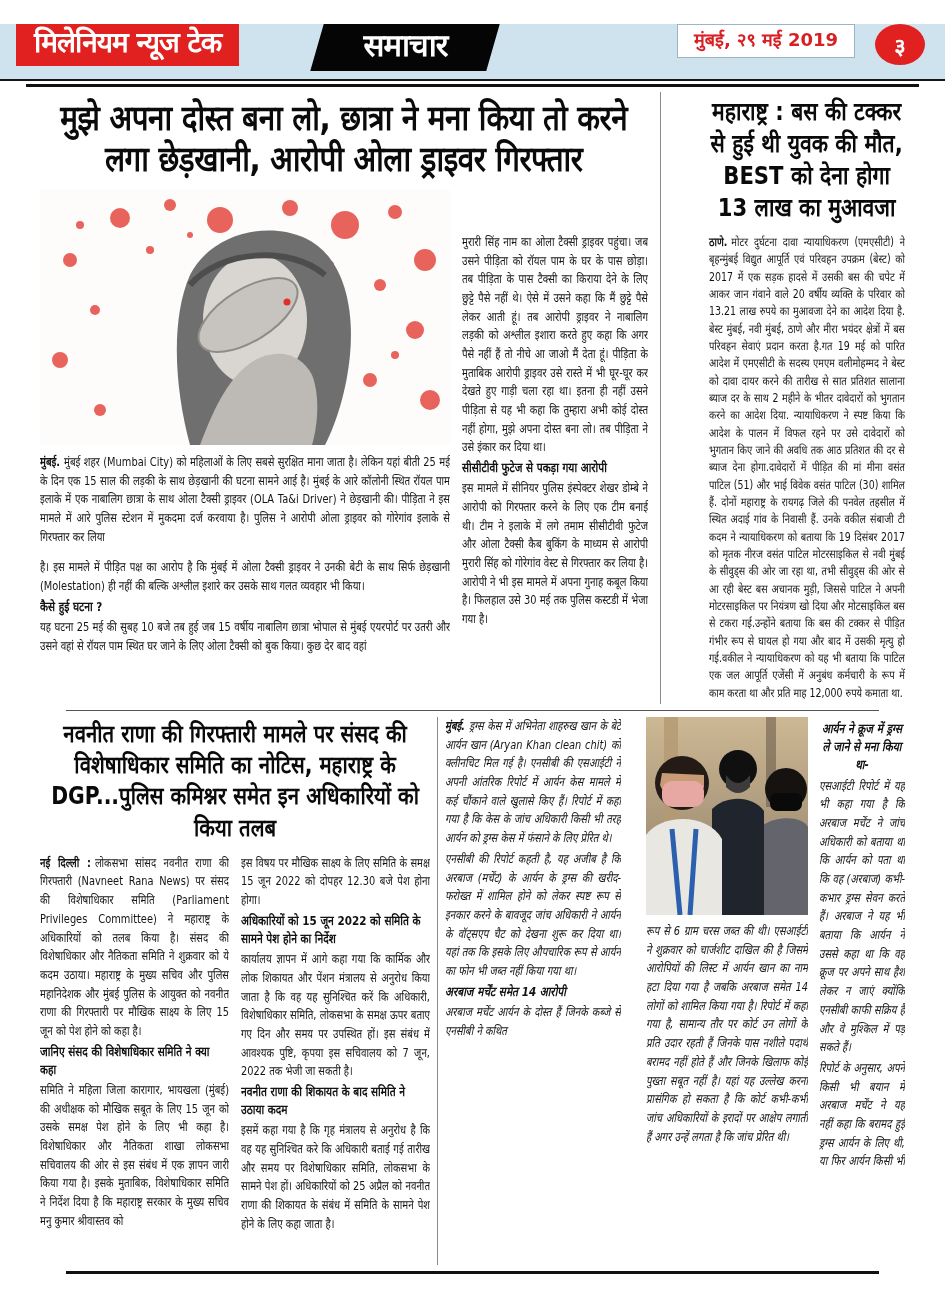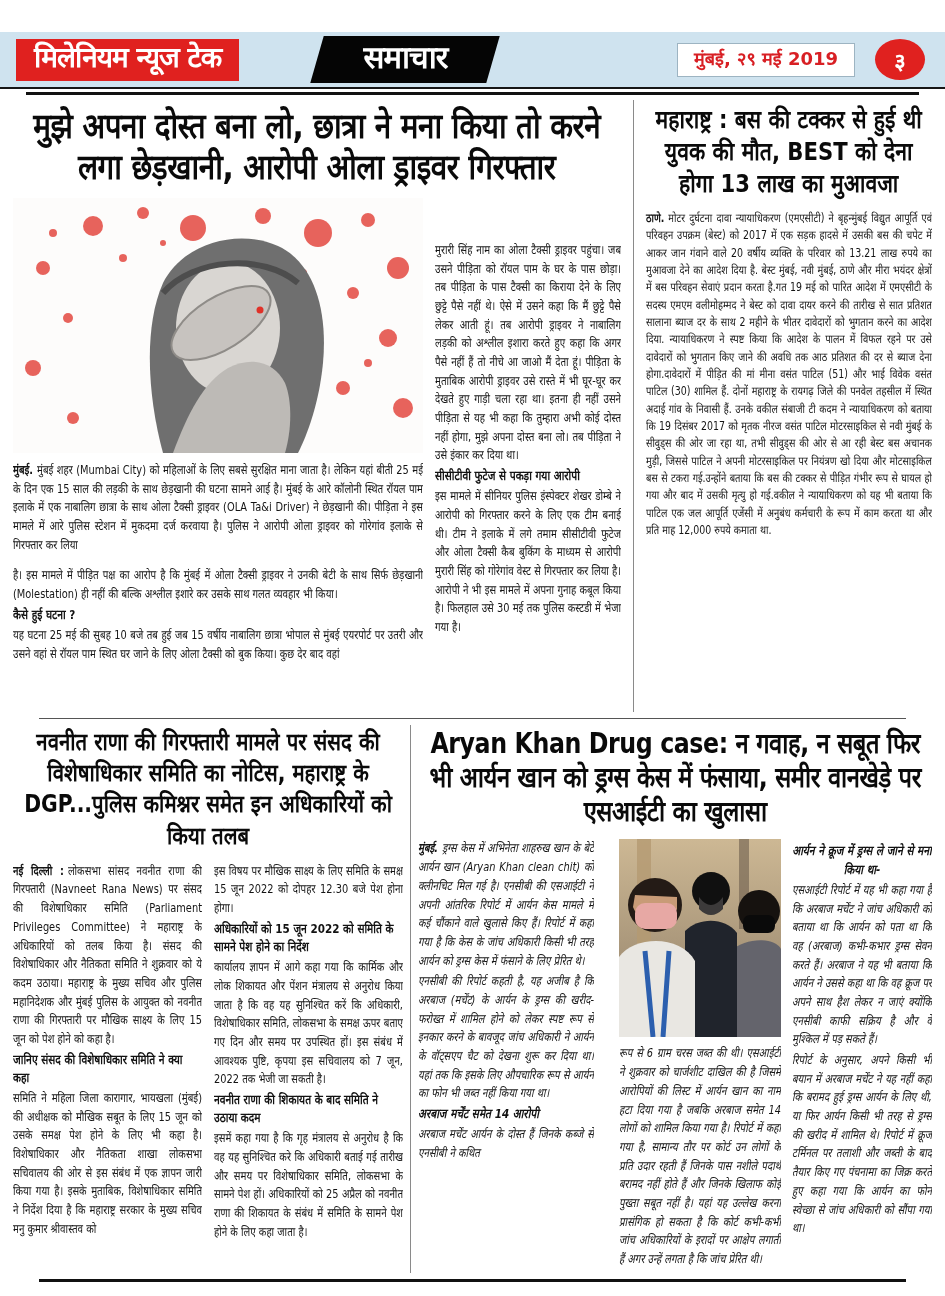--- a/index.html
+++ b/index.html
@@ -4,22 +4,22 @@
 <style>
   * { margin:0; padding:0; box-sizing:border-box; }
   html,body { background:#e9e9e9; }
   .page {
     position:relative; width:945px; height:1296px; margin:0 auto;
     background:#ffffff; color:#121212; overflow:hidden;
     font-family:"DejaVu Sans", sans-serif;
   }
   
   .band {
-    margin-top:32px; height:57px; background:#cfe3ef;
-    display:flex; align-items:center; padding:0 16px;
+    margin-top:24px; height:57px; background:#cfe3ef;
+    display:flex; align-items:flex-start; padding:0 16px;
     border-bottom:2px solid #161616;
   }
   .brand-box {
     background:#e0211f; color:#fff; font-weight:bold; font-size:28px;
     padding:5px 18px 9px; line-height:1; flex:none; letter-spacing:-1px;
   }
   .ribbon {
     margin-left:78px; background:#050505; transform:skewX(-16deg);
     padding:6px 46px 10px; flex:none;
   }
@@ -29,25 +29,25 @@
     color:#d81f24; font-weight:bold; font-size:18px; padding:6px 16px 8px; line-height:1; flex:none;
   }
   .page-badge {
     margin-left:20px; margin-right:4px; width:50px; height:41px; border-radius:50%;
     background:#e0211f; color:#fff; font-weight:bold; font-size:22px;
     display:flex; align-items:center; justify-content:center; flex:none;
   }
   .masthead-rule { height:4px; border-top:3px solid #111; margin:3px 26px 0; }
 
   
-  main { padding:4px 13px 0; }
+  main { padding:4px 40px 0; }
   .top-zone { display:flex; gap:12px; height:612px; overflow:hidden; }
   .story-ola { width:608px; flex:none; }
   .vdiv { width:1px; background:#8a8a8a; flex:none; }
-  .story-best { flex:1; min-width:0; }
+  .story-best { flex:1; min-width:0;margin-left:36px; }
   .mid-rule { border-top:1.5px solid #555; margin:6px 26px 6px; }
   .bottom-zone { display:flex; gap:7px; height:548px; overflow:hidden; margin-top:2px; }
   .story-rana { width:390px; flex:none; }
   .story-aryan { flex:1; min-width:0; }
   .bottom-rule { border-top:3px solid #111; margin:6px 26px 0; }
 
   
   h1,h2,h3 { font-weight:bold; color:#0a0a0a; text-align:center; }
   .hcond { width:118%; margin-left:-9%; transform:scaleX(0.847); transform-origin:50% 0; }
   h1 { font-size:35px; line-height:1.17; margin:6px 0 10px; letter-spacing:-0.5px; }
@@ -210,23 +210,20 @@
               <p class="subhead">नवनीत राणा की शिकायत के बाद समिति ने उठाया कदम</p>
               <p class="body">इसमें कहा गया है कि गृह मंत्रालय से अनुरोध है कि वह यह सुनिश्चित करे कि अधिकारी बताई गई तारीख और समय पर विशेषाधिकार समिति, लोकसभा के सामने पेश हों। अधिकारियों को 25 अप्रैल को नवनीत राणा की शिकायत के संबंध में समिति के सामने पेश होने के लिए कहा जाता है।</p>
             </div>
           </div>
         </div>
       </article>
 
       <div class="vdiv"></div>
 
       <article class="story-aryan">
-        <h2>
-            <span class="hcond" style="display:block">Aryan Khan Drug case: न गवाह, न सबूत फिर भी आर्यन खान को ड्रग्स केस में फंसाया, समीर वानखेड़े पर एसआईटी का खुलासा</span>
-          </h2>
         <div class="aryan-cols">
           <div class="acol1">
             <div class="cond">
               <p class="body"><b class="dateline">मुंबई.</b><span>ड्रग्स केस में अभिनेता शाहरुख खान के बेटे आर्यन खान (Aryan Khan clean chit) को क्लीनचिट मिल गई है। एनसीबी की एसआईटी ने अपनी आंतरिक रिपोर्ट में आर्यन केस मामले में कई चौंकाने वाले खुलासे किए हैं। रिपोर्ट में कहा गया है कि केस के जांच अधिकारी किसी भी तरह आर्यन को ड्रग्स केस में फंसाने के लिए प्रेरित थे।</span></p>
               <p class="body">एनसीबी की रिपोर्ट कहती है, यह अजीब है कि अरबाज (मर्चेंट) के आर्यन के ड्रग्स की खरीद-फरोख्त में शामिल होने को लेकर स्पष्ट रूप से इनकार करने के बावजूद जांच अधिकारी ने आर्यन के वॉट्सएप चैट को देखना शुरू कर दिया था। यहां तक कि इसके लिए औपचारिक रूप से आर्यन का फोन भी जब्त नहीं किया गया था।</p>
               <p class="subhead">अरबाज मर्चेंट समेत 14 आरोपी</p>
               <p class="body">अरबाज मर्चेंट आर्यन के दोस्त हैं जिनके कब्जे से एनसीबी ने कथित</p>
             </div>
           </div>
           <div class="acol2">

